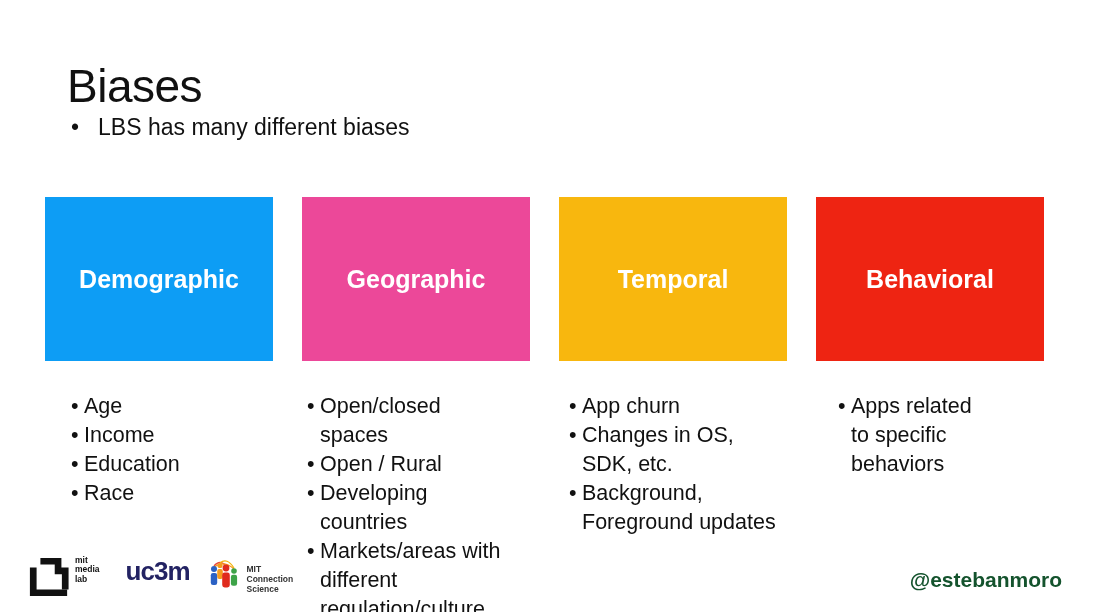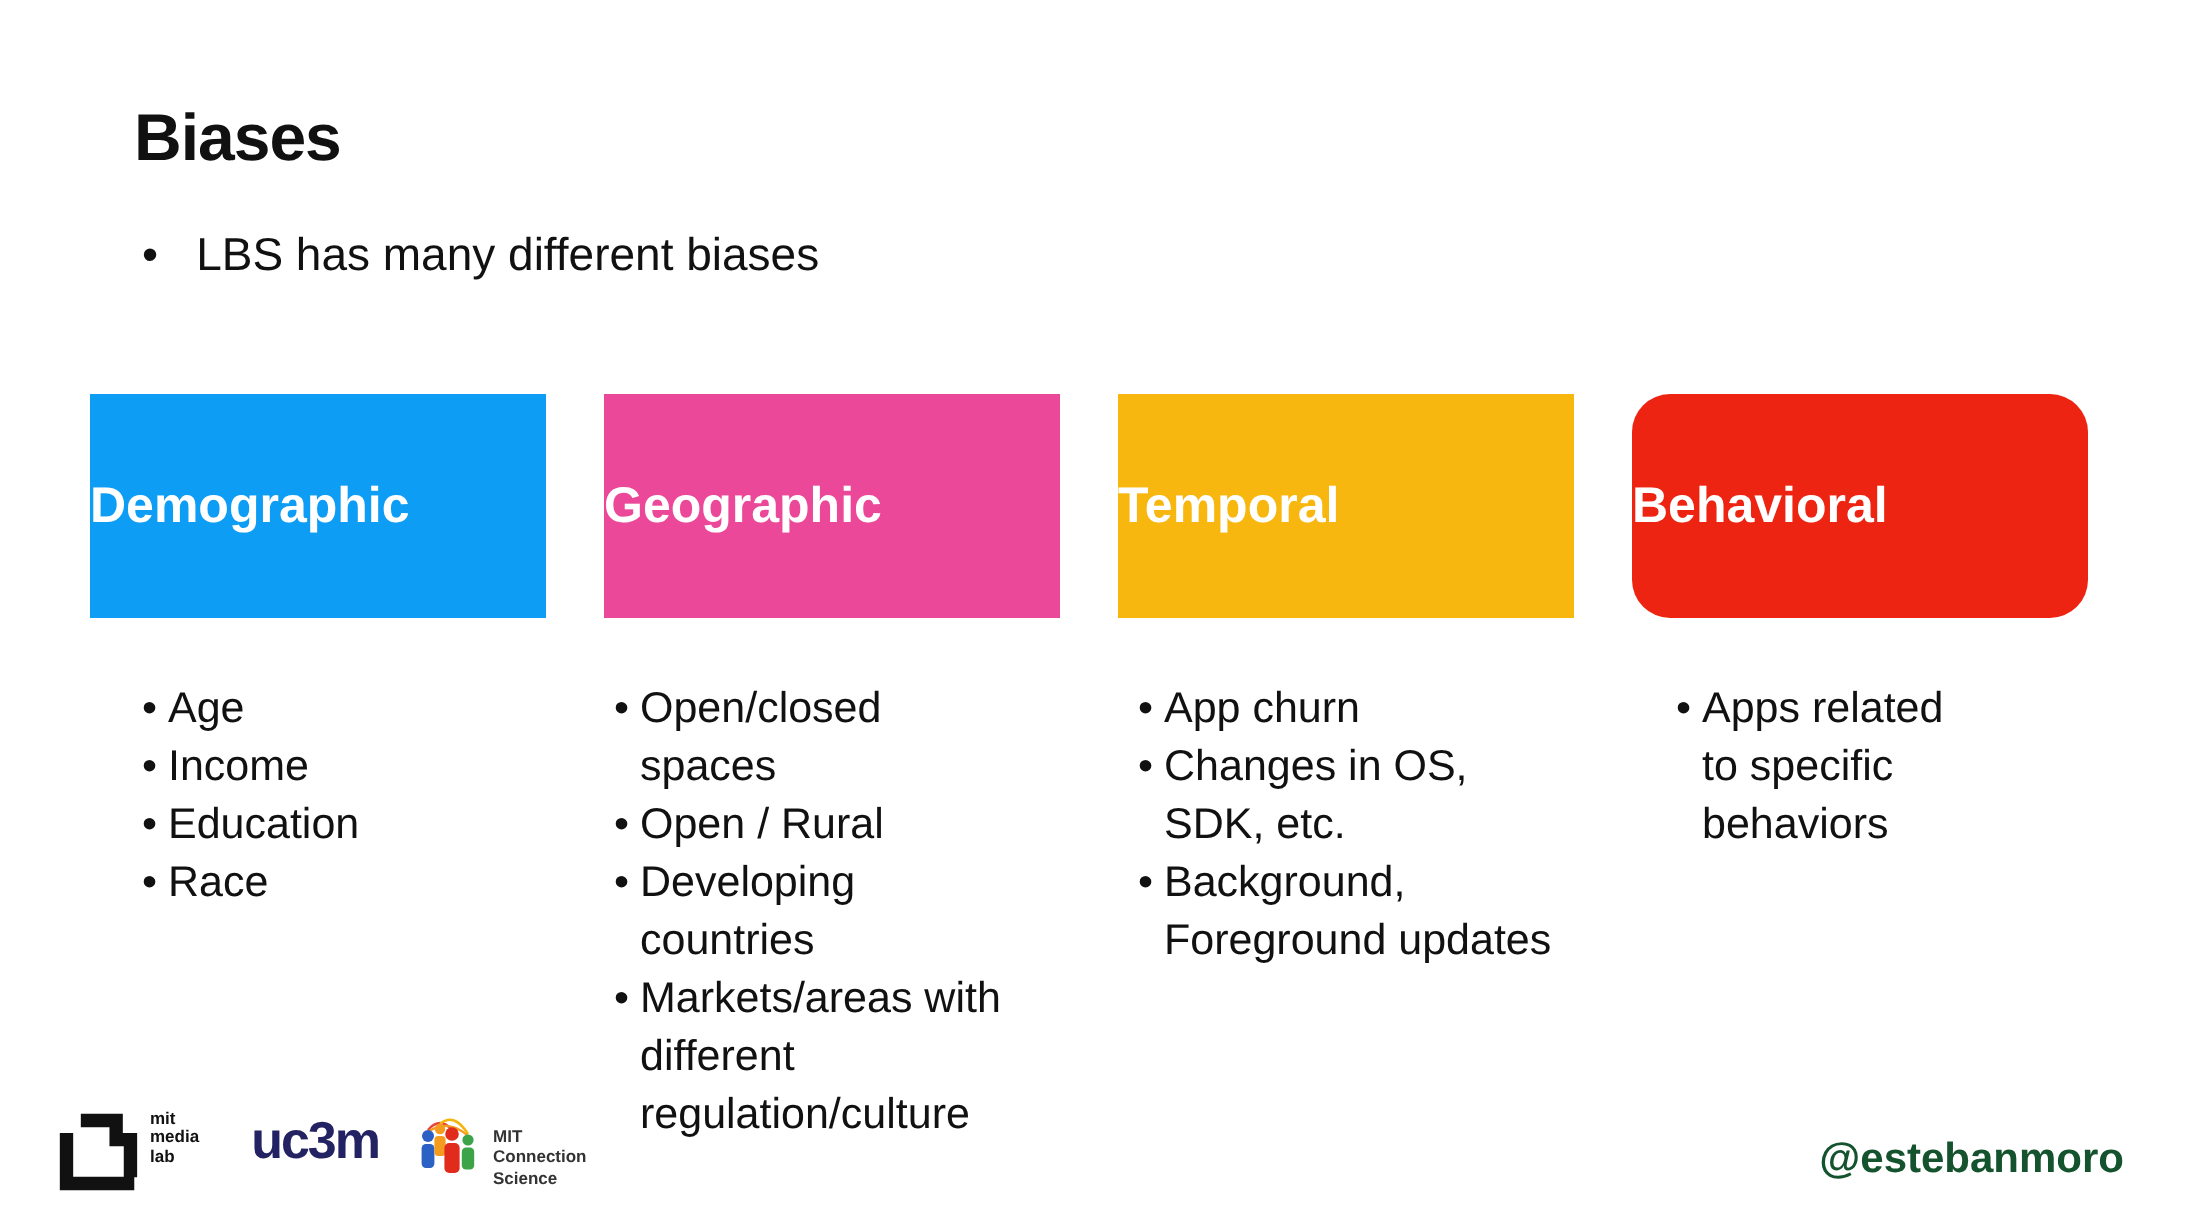--- a/index.html
+++ b/index.html
@@ -3,34 +3,34 @@
 <meta charset="utf-8">
 <style>
   html,body{margin:0;padding:0;}
   body{
     width:1100px;height:612px;position:relative;overflow:hidden;
     background:#ffffff;color:#111;
     font-family:"Liberation Sans","DejaVu Sans",sans-serif;
   }
   .title{
     position:absolute;left:67px;top:28px;
-    font-size:33px;font-weight:700;letter-spacing:-0.5px;
+    font-size:46px;font-weight:400;letter-spacing:-0.5px;
   }
   .intro{
     position:absolute;left:71px;top:114px;
     font-size:23px;display:flex;align-items:baseline;
   }
   .intro .b{margin-right:19px;}
   .columns{
     position:absolute;left:45px;top:197px;
     display:flex;gap:29px;
   }
   .col{width:228px;}
   .box{
-    height:112px;display:flex;align-items:center;justify-content:flex-start;
+    height:164px;display:flex;align-items:center;justify-content:center;
   }
   .box-label{color:#fff;font-weight:700;font-size:25px;}
   .items{
     list-style:none;margin:31px 0 0;padding:0;
     font-size:21.5px;line-height:29px;
   }
   .items li{position:relative;}
   .items .b{position:absolute;left:0;top:0;}
   .items .t{display:block;padding-left:13px;white-space:pre-line;}
   .col:nth-child(1) .items{padding-left:26px;}
@@ -135,21 +135,21 @@
 SDK, etc.</span>
         </li>
         <li>
           <span class="b">•</span>
           <span class="t">Background,
 Foreground updates</span>
         </li>
       </ul>
     </div>
     <div class="col">
-      <div class="box" style="background: rgb(238, 36, 18); border-radius: 19px;">
+      <div class="box" style="background: rgb(238, 36, 18);">
         <div class="box-label">Behavioral</div>
       </div>
       <ul class="items">
         <li>
           <span class="b">•</span>
           <span class="t">Apps related
 to specific
 behaviors</span>
         </li>
       </ul>

